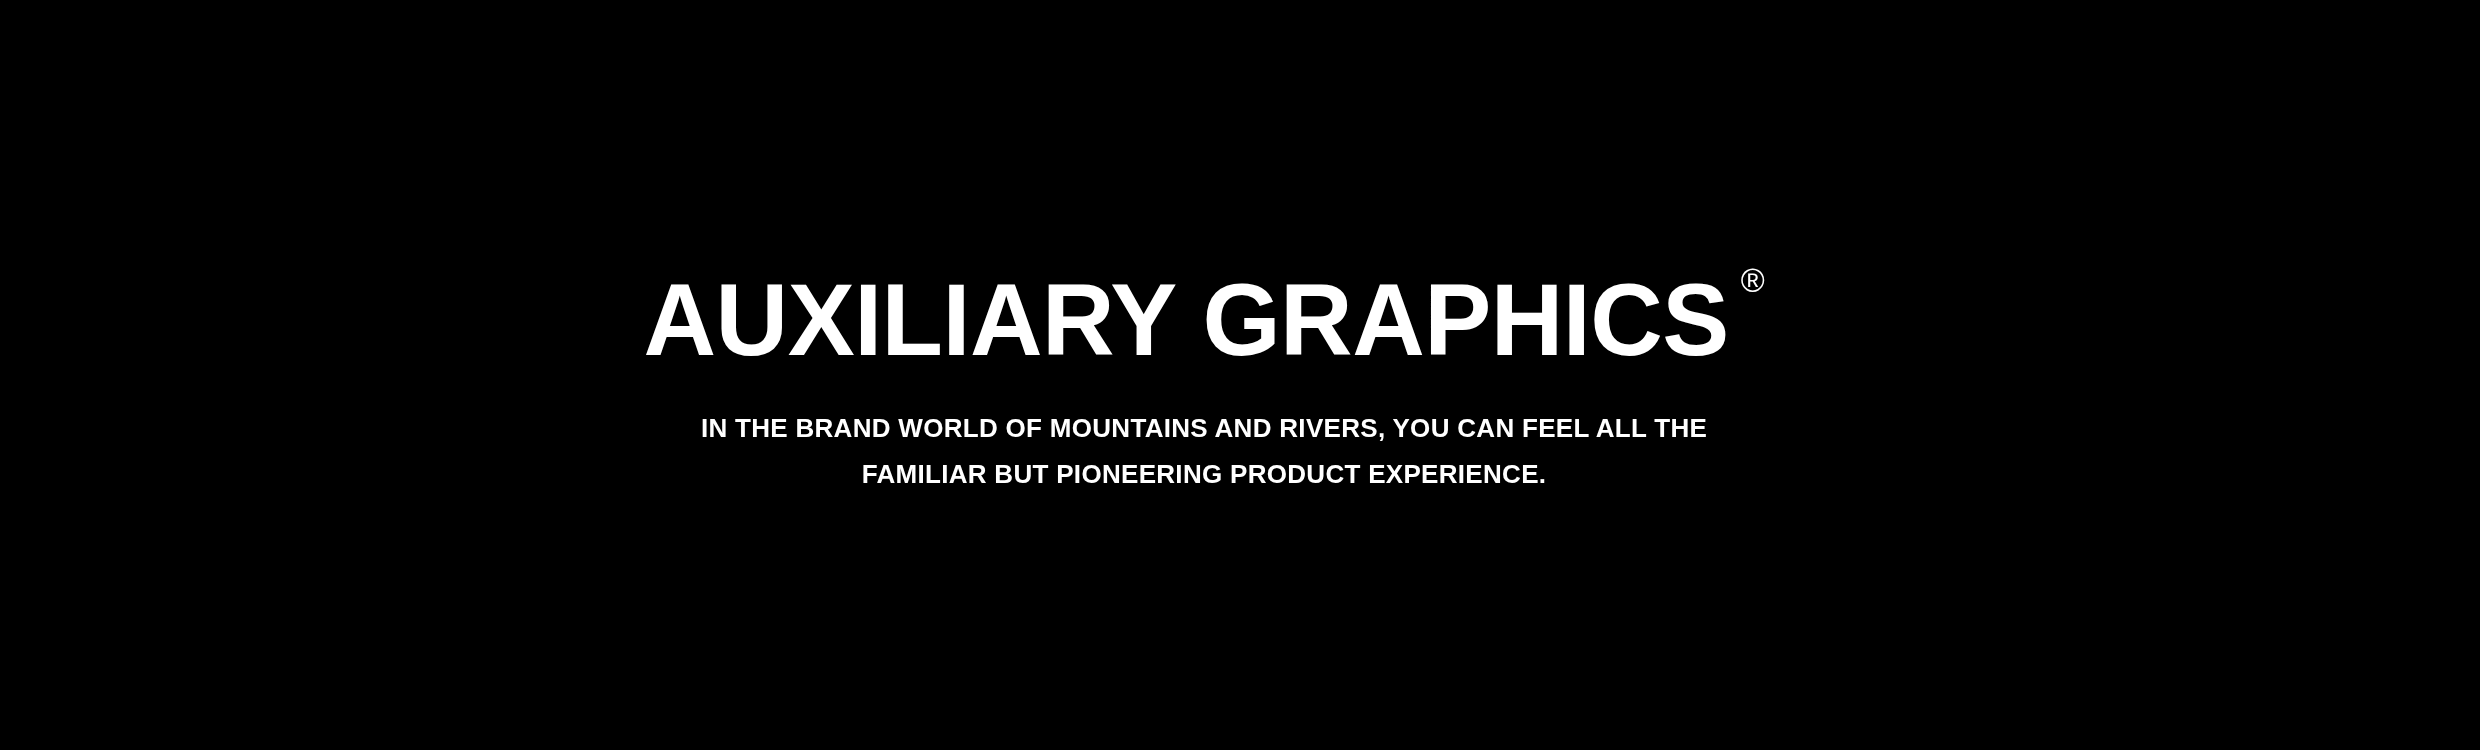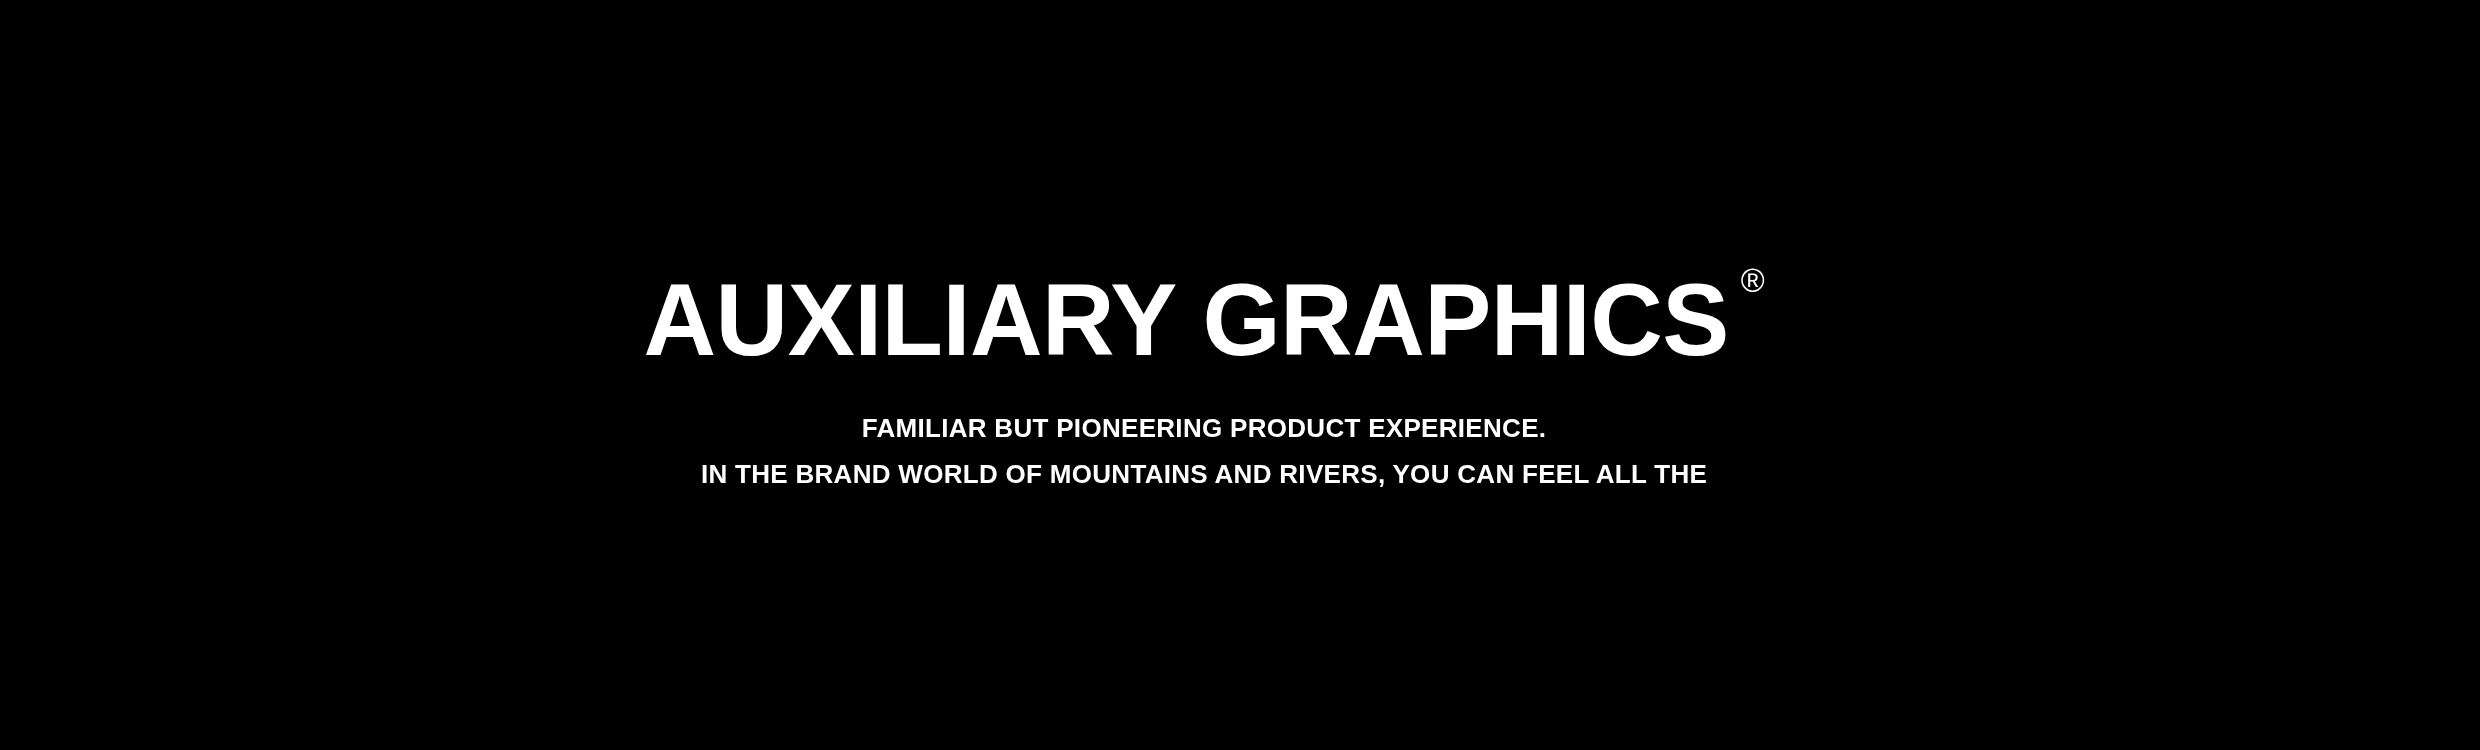--- a/index.html
+++ b/index.html
@@ -82,17 +82,17 @@
 </head>
 <body>
 
 <div class="hero">
 
   <h1 class="hero-heading">
     <span class="heading-text">AUXILIARY GRAPHICS</span><sup class="trademark">®</sup>
   </h1>
 
   <p class="hero-subtitle">
+    <span class="subtitle-line">IN THE BRAND WORLD OF MOUNTAINS AND RIVERS, YOU CAN FEEL ALL THE</span>
     <span class="subtitle-line">FAMILIAR BUT PIONEERING PRODUCT EXPERIENCE.</span>
-    <span class="subtitle-line">IN THE BRAND WORLD OF MOUNTAINS AND RIVERS, YOU CAN FEEL ALL THE</span>
   </p>
 
 </div>
 
 </body></html>

